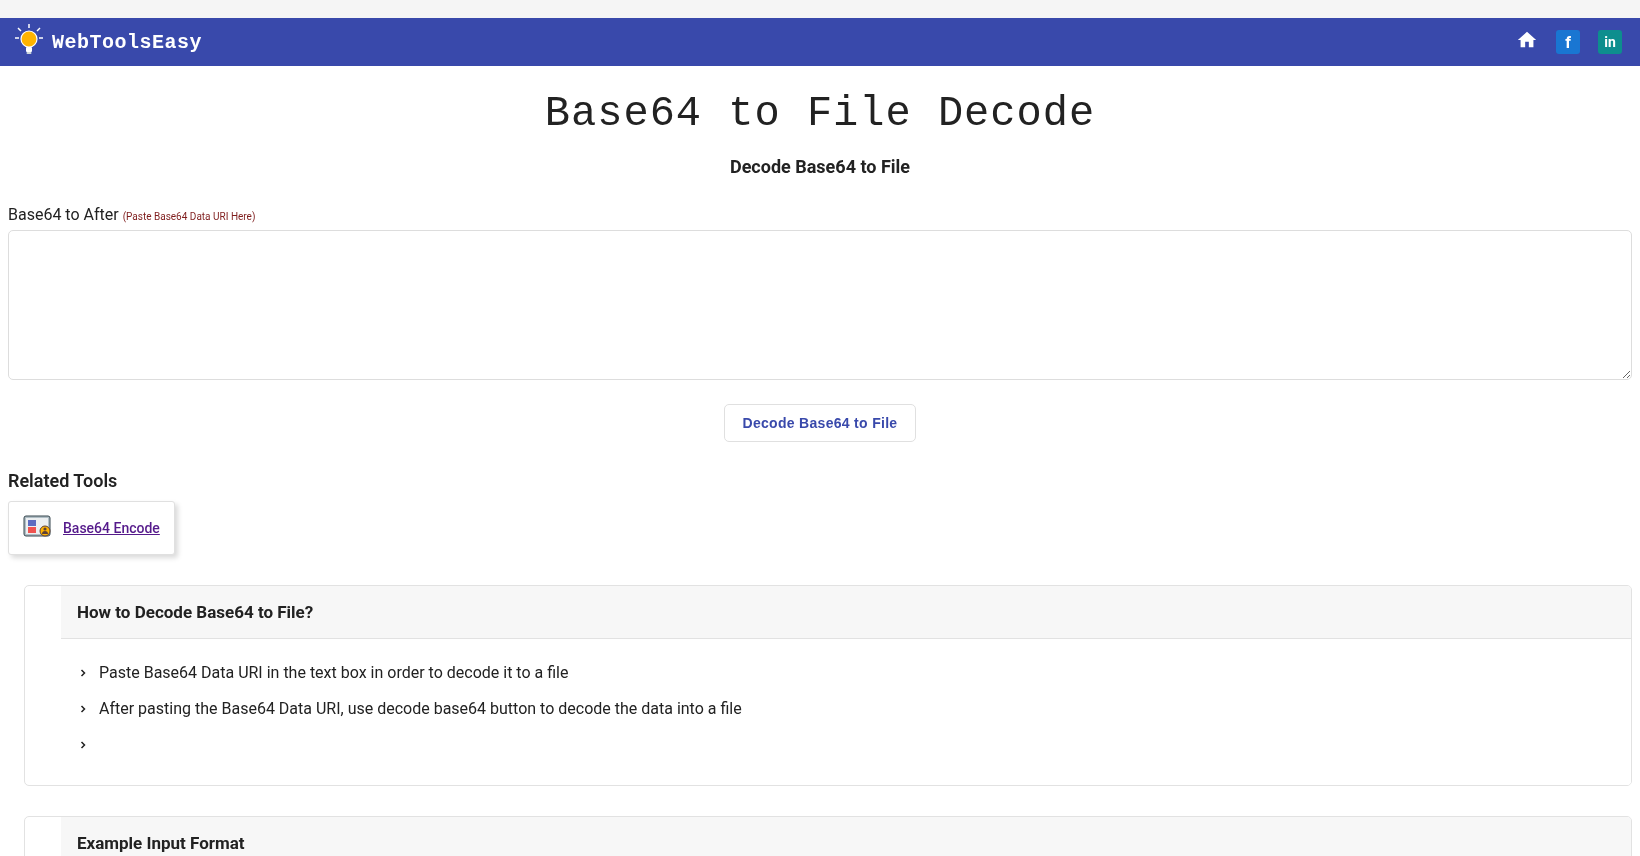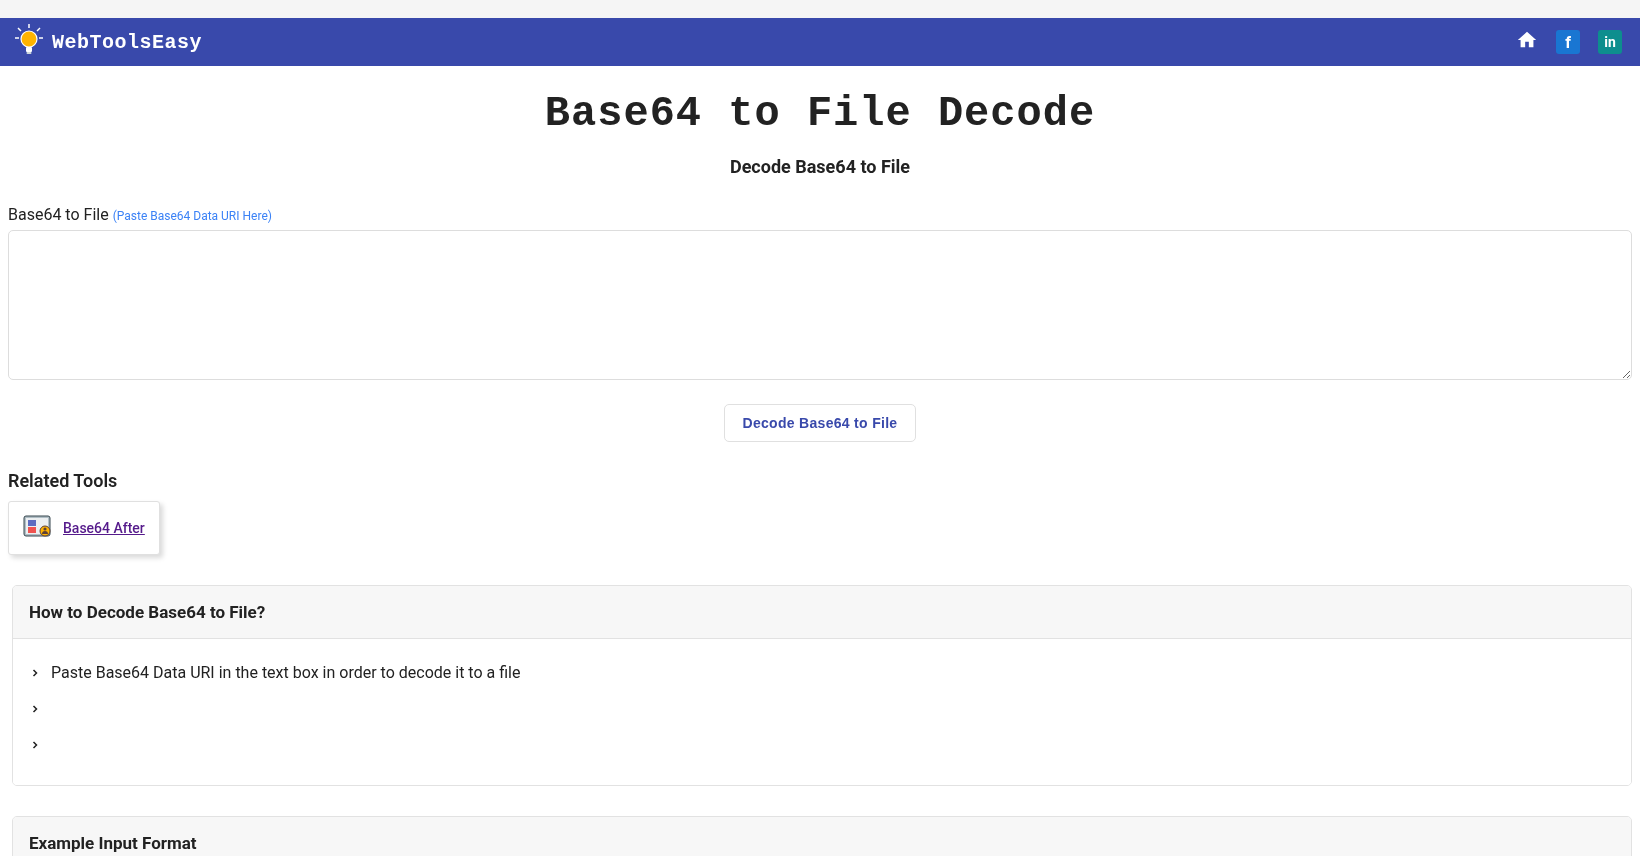--- a/index.html
+++ b/index.html
@@ -83,43 +83,43 @@
     }
 
     
     .main-area {
       background: #ffffff;
       padding: 0 0 40px 0;
     }
 
     h1.page-title {
       font-family: "Courier New", Courier, monospace;
-      font-weight: bold;
+      font-weight: normal;
       font-size: 42px;
       text-align: center;
       padding: 24px 0 18px 0;
       letter-spacing: 1px;
     }
 
     .subtitle {
       font-size: 18px;
       font-weight: 700;
       text-align: center;
       margin-bottom: 28px;
     }
 
     .section-label {
       font-size: 16px;
       padding: 0 8px;
       margin-bottom: 6px;
     }
 
     .section-label .hint {
-      font-size: 12px;
-      color: #3b82f6;
+      font-size: 10px;
+      color: #7f1d1d;
     }
 
     .textarea-input {
       display: block;
       width: calc(100% - 16px);
       margin: 0 8px;
       height: 150px;
       border: 1px solid #ddd;
       border-radius: 5px;
       padding: 10px;
@@ -175,22 +175,23 @@
       color: #551a8b;
       text-decoration: underline;
       font-size: 14px;
       font-weight: 500;
     }
 
     
     .card {
       border: 1px solid #e2e2e2;
       border-radius: 5px;
-      margin: 30px 8px 0 12px;
+      margin: 30px 8px 0 24px;
       overflow: hidden;
+      padding-left: 36px;
     }
 
     .card-header {
       background: #f7f7f7;
       padding: 16px 16px;
       font-weight: 700;
       font-size: 17px;
       border-bottom: 1px solid #e2e2e2;
     }
 
@@ -252,21 +253,21 @@
   </div>
 </nav>
 
 <div class="main-area">
 
   <h1 class="page-title">Base64 to File Decode</h1>
 
   <div class="subtitle">Decode Base64 to File</div>
 
   <div class="section-label">
-    <span>Base64 to File</span>
+    <span>Base64 to After</span>
     <span class="hint">(Paste Base64 Data URI Here)</span>
   </div>
 
   <textarea class="textarea-input" style=""></textarea>
 
   <div class="action-row">
     <button class="decode-btn">Decode Base64 to File</button>
   </div>
 
   <div class="related-heading">Related Tools</div>
@@ -276,41 +277,42 @@
       <svg width="30" height="28" viewBox="0 0 30 28">
         <rect x="1" y="4" width="26" height="20" rx="2" fill="#b0bec5" stroke="#37474f" stroke-width="1"></rect>
         <rect x="3" y="6" width="22" height="16" fill="#eceff1"></rect>
         <rect x="5" y="8" width="8" height="6" fill="#5c6bc0"></rect>
         <rect x="5" y="15" width="8" height="6" fill="#ef5350"></rect>
         <circle cx="22" cy="19" r="5" fill="#ffb300" stroke="#5d4037" stroke-width="1"></circle>
         <circle cx="22" cy="17" r="1.6" fill="#5d4037"></circle>
         <path d="M19 22 a3 3 0 0 1 6 0" fill="#5d4037"></path>
       </svg>
     </span>
-    <span class="related-link">Base64 After</span>
+    <span class="related-link">Base64 Encode</span>
   </div>
 
   <div class="card">
     <div class="card-header">How to Decode Base64 to File?</div>
     <div class="card-body">
       <ul class="step-list">
         <li class="step-item">
           <span>
             <svg width="12" height="12" viewBox="0 0 24 24">
                 <path d="M9 6l6 6-6 6" fill="none" stroke="#222" stroke-width="3"></path>
               </svg>
           </span>
           <span>Paste Base64 Data URI in the text box in order to decode it to a file</span>
         </li>
         <li class="step-item">
           <span>
             <svg width="12" height="12" viewBox="0 0 24 24">
                 <path d="M9 6l6 6-6 6" fill="none" stroke="#222" stroke-width="3"></path>
               </svg>
           </span>
+          <span>After pasting the Base64 Data URI, use decode base64 button to decode the data into a file</span>
         </li>
         <li class="step-item">
           <span>
             <svg width="12" height="12" viewBox="0 0 24 24">
                 <path d="M9 6l6 6-6 6" fill="none" stroke="#222" stroke-width="3"></path>
               </svg>
           </span>
         </li>
       </ul>
     </div>

